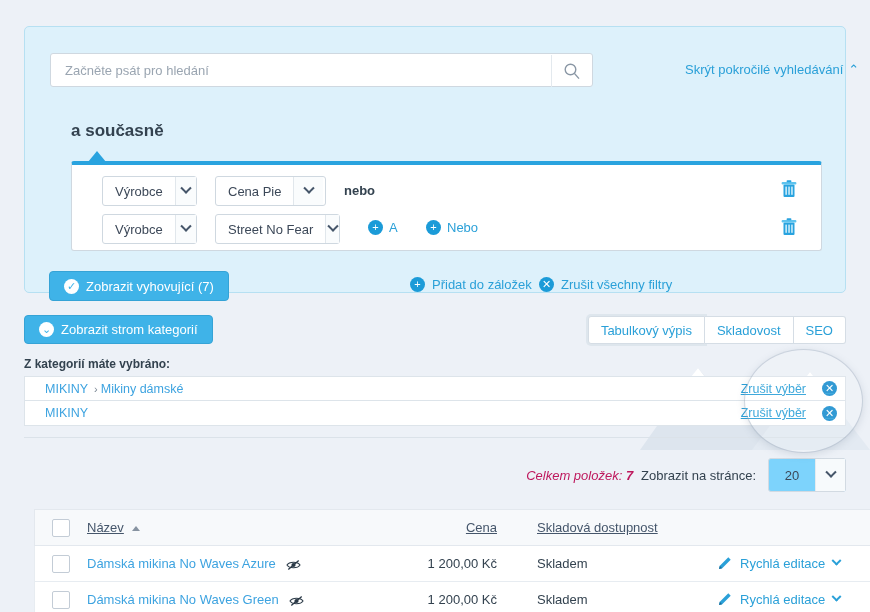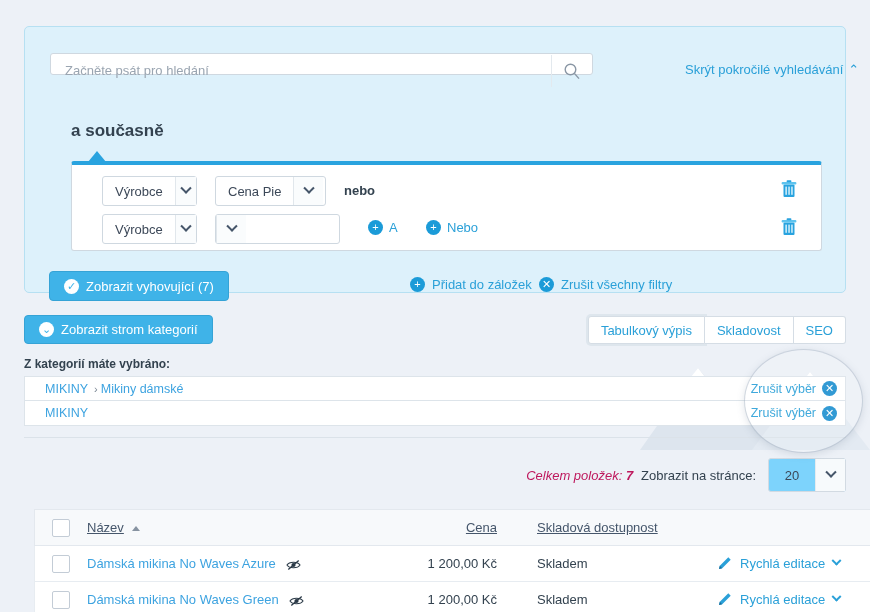--- a/index.html
+++ b/index.html
@@ -34,21 +34,21 @@
     z-index: 3;
   }
   .search-row {
     position: absolute;
     left: 25px; top: 26px;
     width: 772px; height: 34px;
   }
   .search-box {
     position: absolute;
     left: 0; top: 0;
-    width: 543px; height: 22px;
+    width: 543px; height: 34px;
     background: #fff;
     border: 1px solid #cfd8e0;
     border-radius: 3px;
   }
   .search-input {
     position: absolute;
     left: 12px; top: 0;
     width: 490px; height: 32px;
     border: none; outline: none;
     background: transparent;
@@ -245,22 +245,23 @@
   .cat-row.r1 { top: 376px; }
   .cat-row.r2 { top: 401px; border-top: none; }
   .cat-link {
     color: #3da3e0; font-size: 12.5px;
     padding-left: 20px; cursor: pointer; white-space: nowrap;
   }
   .cat-sep { color: #7b8794; margin: 0 3px 0 6px; font-size: 11px; }
   .cat-cancel {
     position: absolute; right: 8px;
     color: #2aa0d8; font-size: 12.5px;
-    cursor: pointer;
-    display: flex; align-items: center; gap: 6px;
+    text-decoration: underline;
+    cursor: pointer;
+    display: flex; align-items: center; gap: 16px;
   }
   .cat-cancel .circ-icon { background:#1b8fd0; }
 
   
   .lens {
     position: absolute;
     left: 745px; top: 350px;
     width: 117px; height: 102px;
     border-radius: 50%;
     background: rgba(255,255,255,0.10);
@@ -427,20 +428,21 @@
       </div>
 
       <div class="cond-row r2">
         <div class="sel" style="left:30px; top:0; width:95px;">
           <span class="val">Výrobce</span>
           <span class="arr">
               <i class="chev"></i>
             </span>
         </div>
         <div class="sel" style="left:143px; top:0; width:125px;">
+          <span class="val">Street No Fear</span>
           <span class="arr">
               <i class="chev"></i>
             </span>
         </div>
         <span class="lnk-add" style="left:296px;">
           <span class="circ-icon">+</span>
           <span>A</span>
         </span>
         <span class="lnk-add" style="left:354px;">
           <span class="circ-icon">+</span>

